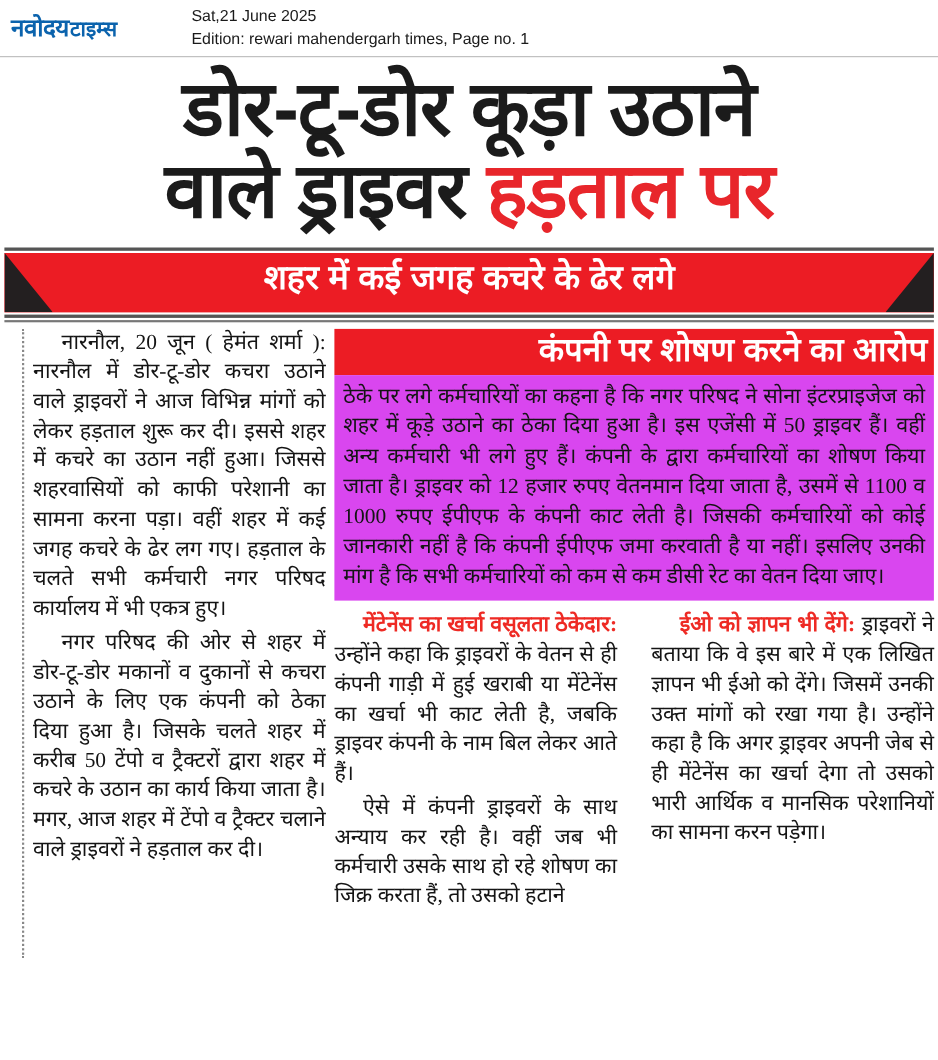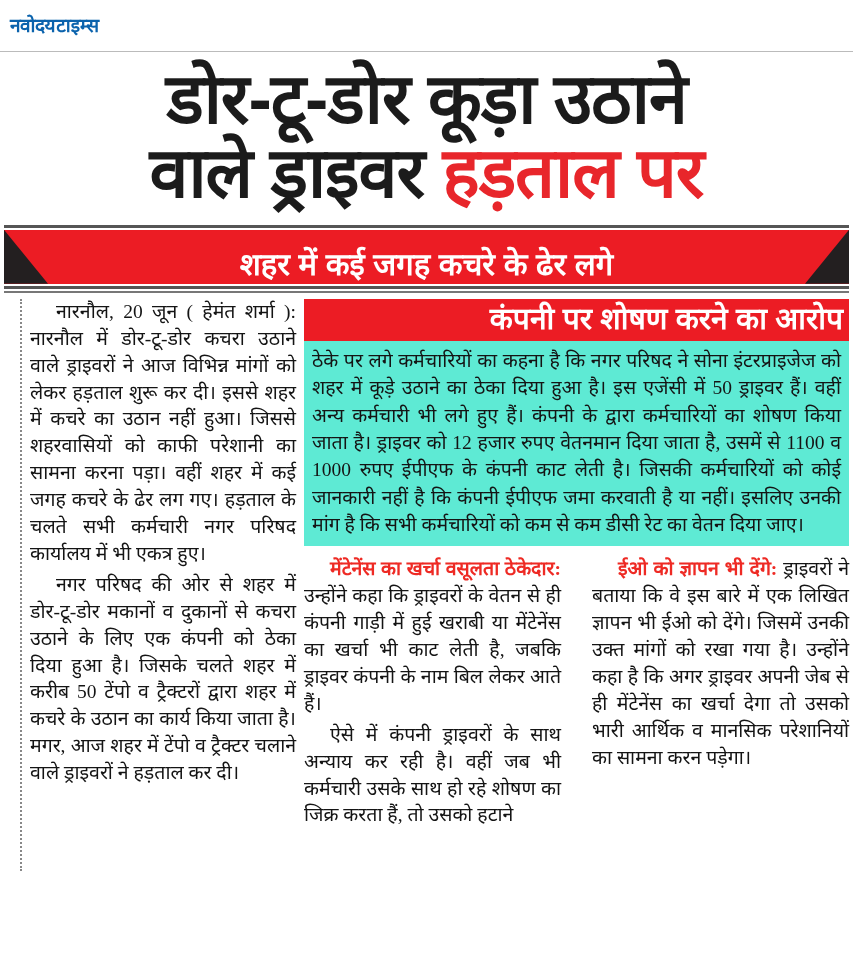--- a/index.html
+++ b/index.html
@@ -27,21 +27,21 @@
   }
   .logo-wrap {
     width: 150px;
     display: flex;
     align-items: baseline;
     white-space: nowrap;
   }
   .logo-main {
     font-family: Liberation Serif, serif;
     font-weight: bold;
-    font-size: 19px;
+    font-size: 22px;
     color: #0b63ad;
     letter-spacing: -0.5px;
     line-height: 1;
   }
   .logo-sub {
     font-family: "Liberation Serif", serif;
     font-weight: bold;
     font-size: 19px;
     color: #0b63ad;
     margin-left: 1px;
@@ -81,21 +81,21 @@
     height: 3px;
     background: #555555;
     margin-bottom: 2px;
   }
   .ribbon {
     position: relative;
     height: 54px;
     background: #ec1c24;
     overflow: hidden;
     display: flex;
-    align-items: flex-end;
+    align-items: flex-start;
     justify-content: center;
   }
   .ribbon-corner {
     position: absolute;
     top: 0;
     width: 44px;
     height: 54px;
     background: #231f20;
   }
   .ribbon-corner.left  { left: 0;  clip-path: polygon(0 0, 0 100%, 100% 100%); }
@@ -161,21 +161,21 @@
     color: #ffffff;
     font-family: "Liberation Sans", sans-serif;
     font-weight: bold;
     font-size: 30px;
     line-height: 1.28;
     text-align: right;
     padding: 1px 6px 3px 6px;
     white-space: nowrap;
   }
   .hl-box-body {
-    background: #5eead4;
+    background: #d946ef;
     padding: 6px 8px 8px 8px;
     box-sizing: border-box;
   }
   .hl-box-body p {
     margin: 0;
     font-family: "Liberation Serif", "DejaVu Serif", serif;
     font-size: 19.5px;
     line-height: 1.40;
     text-align: justify;
     color: #141414;
@@ -195,20 +195,24 @@
   }
 </style>
 </head>
 <body>
 
 <div class="masthead">
   <div class="logo-wrap">
     <span class="logo-main">नवोदय</span>
     <span class="logo-sub">टाइम्स</span>
   </div>
+  <div class="edition-block">
+    <div>Sat,21 June 2025</div>
+    <div>Edition: rewari mahendergarh times, Page no. 1</div>
+  </div>
 </div>
 
 <div class="headline">
   <div class="hl-line hl-black">डोर-टू-डोर कूड़ा उठाने</div>
   <div class="hl-line hl-line-2">
     <span class="hl-black">वाले ड्राइवर</span>
     <span class="hl-red">हड़ताल पर</span>
   </div>
 </div>
 

